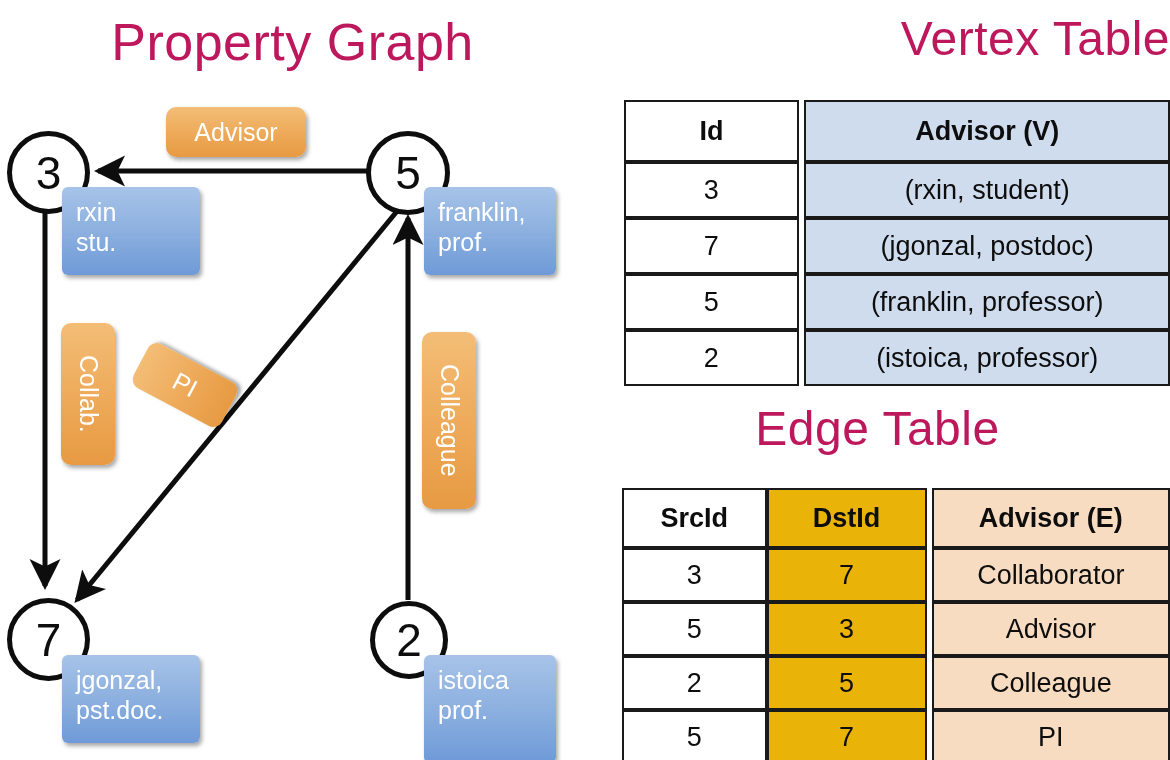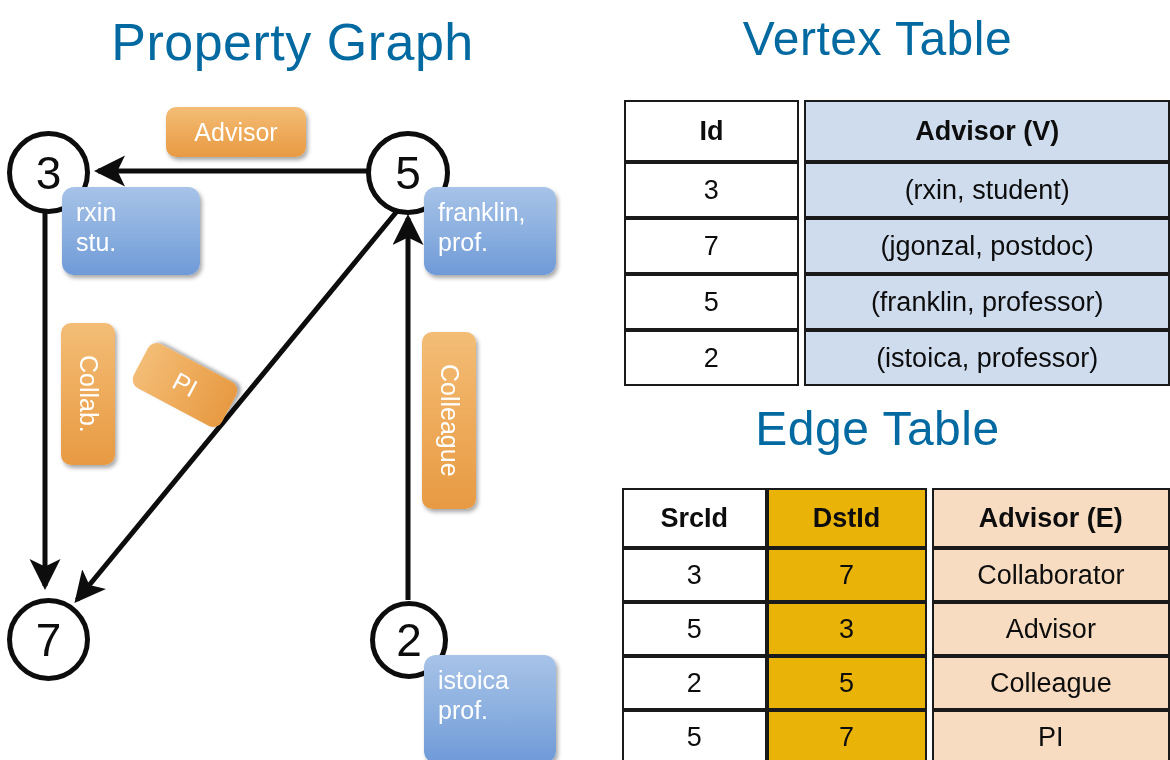--- a/index.html
+++ b/index.html
@@ -14,33 +14,33 @@
     overflow: hidden;
     font-family: "Liberation Sans", sans-serif;
     color: #000000;
   }
 
   
   .slide-title {
     position: absolute;
     font-family: "Liberation Sans", sans-serif;
     font-weight: 300;
-    color: #0369a1;
+    color: #be185d;
     letter-spacing: 0.5px;
     white-space: nowrap;
   }
   #title-property-graph {
     left: 0; top: 12px; width: 585px;
     text-align: center;
     font-size: 52px;
     line-height: 60px;
   }
   #title-vertex-table {
     left: 585px; top: 10px; width: 585px;
-    text-align: center;
+    text-align: right;
     font-size: 48px;
     line-height: 58px;
   }
   #title-edge-table {
     left: 585px; top: 400px; width: 585px;
     text-align: center;
     font-size: 48px;
     line-height: 58px;
   }
 
@@ -67,21 +67,21 @@
     justify-content: center;
     font-size: 46px;
     font-weight: 300;
     color: #0d0d0d;
     line-height: 1;
   }
 
   
   .prop-box {
     position: absolute;
-    border-radius: 12px;
+    border-radius: 6px;
     background: linear-gradient(to bottom, #a7c3e8 0%, #8fb2e0 45%, #6f9ad8 100%);
     box-shadow: 2px 3px 4px rgba(0,0,0,0.35);
     color: #ffffff;
     font-size: 25px;
     line-height: 30px;
     font-weight: 300;
     padding: 10px 7px 0 14px;
     box-sizing: border-box;
     white-space: pre-line;
   }
@@ -185,20 +185,22 @@
   <div class="vertex" style="left:7px; top:598px; width:83px; height:83px;">7</div>
 
   <div class="vertex" style="left:370px; top:601px; width:78px; height:78px;">2</div>
 
   <div class="prop-box" style="left:62px; top:187px; width:138px; height:88px;">rxin
 stu.</div>
 
   <div class="prop-box" style="left:424px; top:187px; width:132px; height:88px;">franklin,
 prof.</div>
 
+  <div class="prop-box" style="left:62px; top:655px; width:138px; height:88px;">jgonzal,
+pst.doc.</div>
 
   <div class="prop-box" style="left:424px; top:655px; width:132px; height:108px;">istoica
 prof.</div>
 
   <div class="edge-label" style="left:166px; top:107px; width:140px; height:50px;">
     <span>Advisor</span>
   </div>
 
   <div class="edge-label vertical" style="left:61px; top:323px; width:54px; height:142px;">
     <span>Collab.</span>

